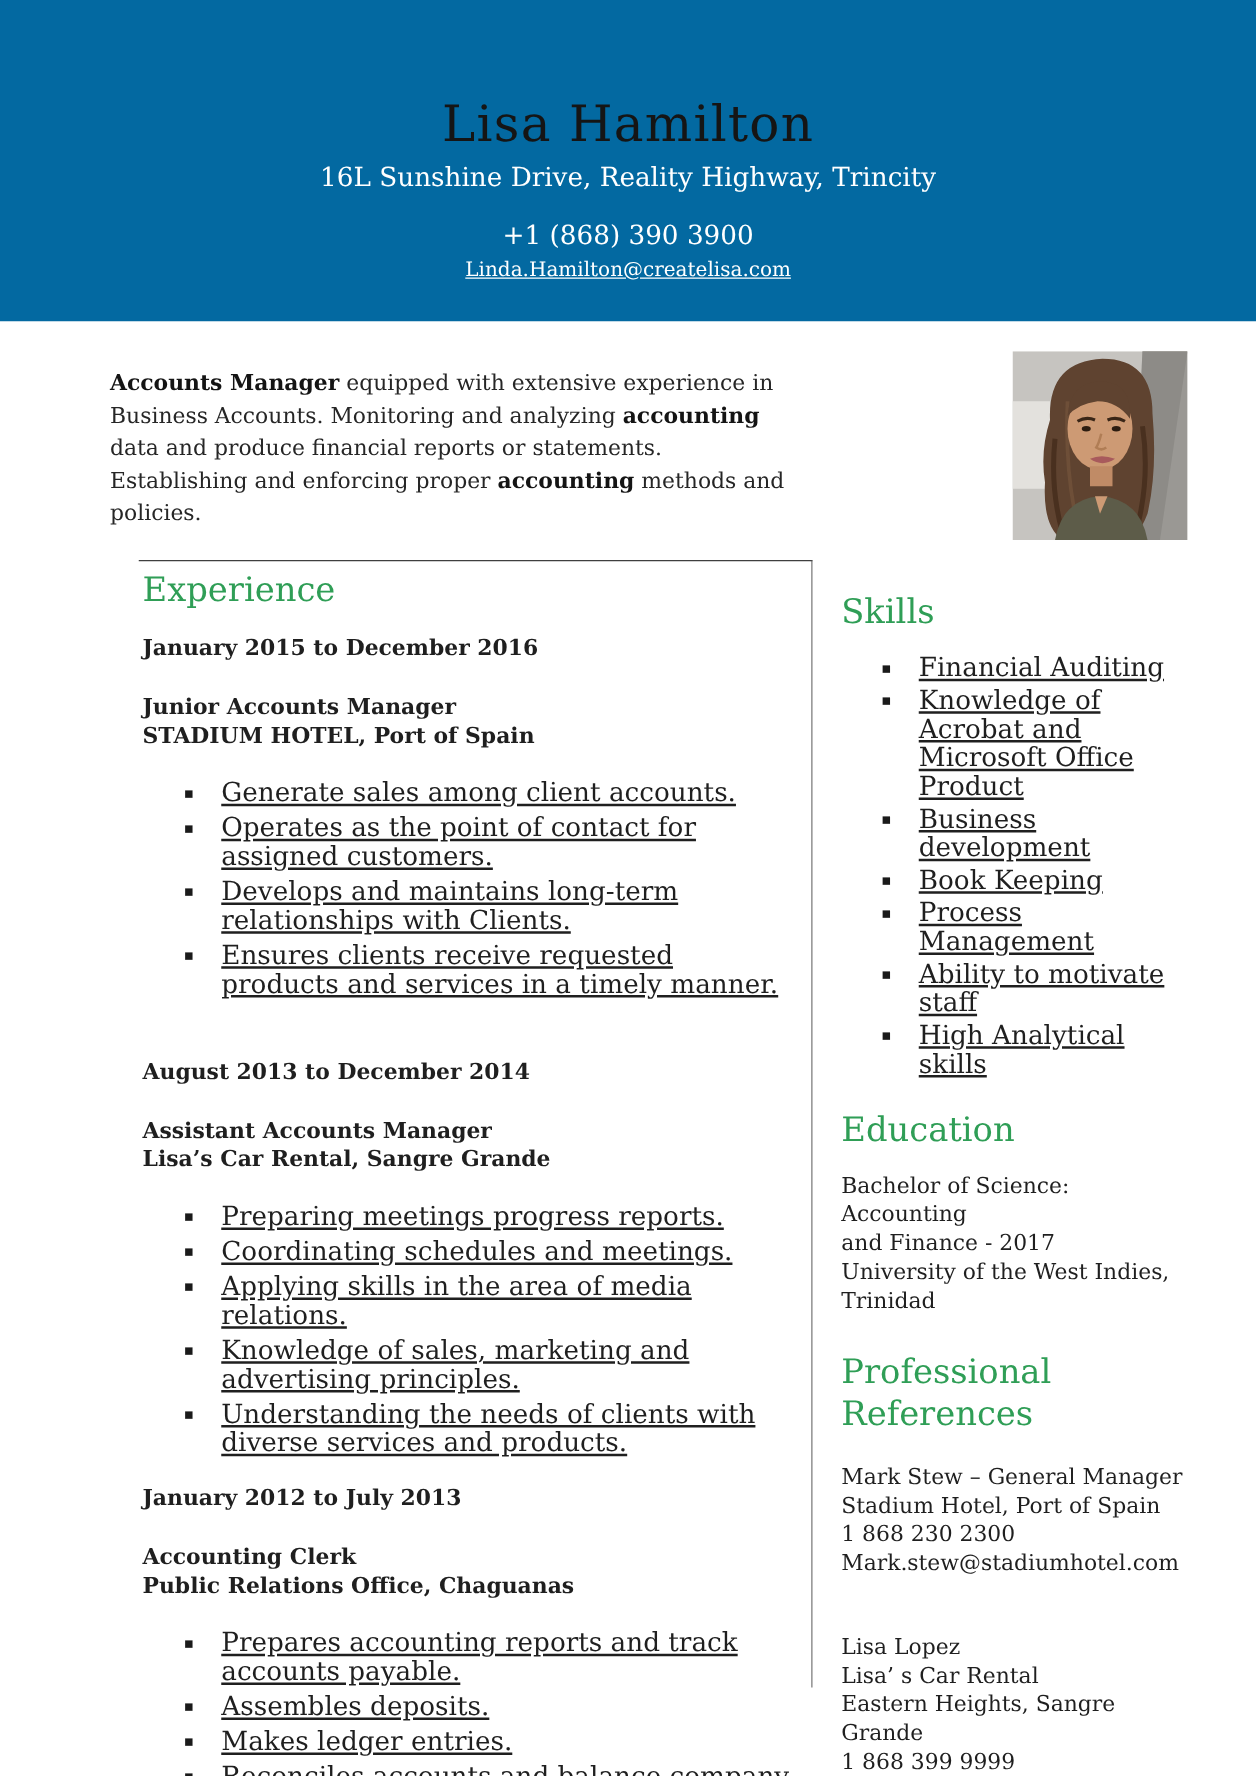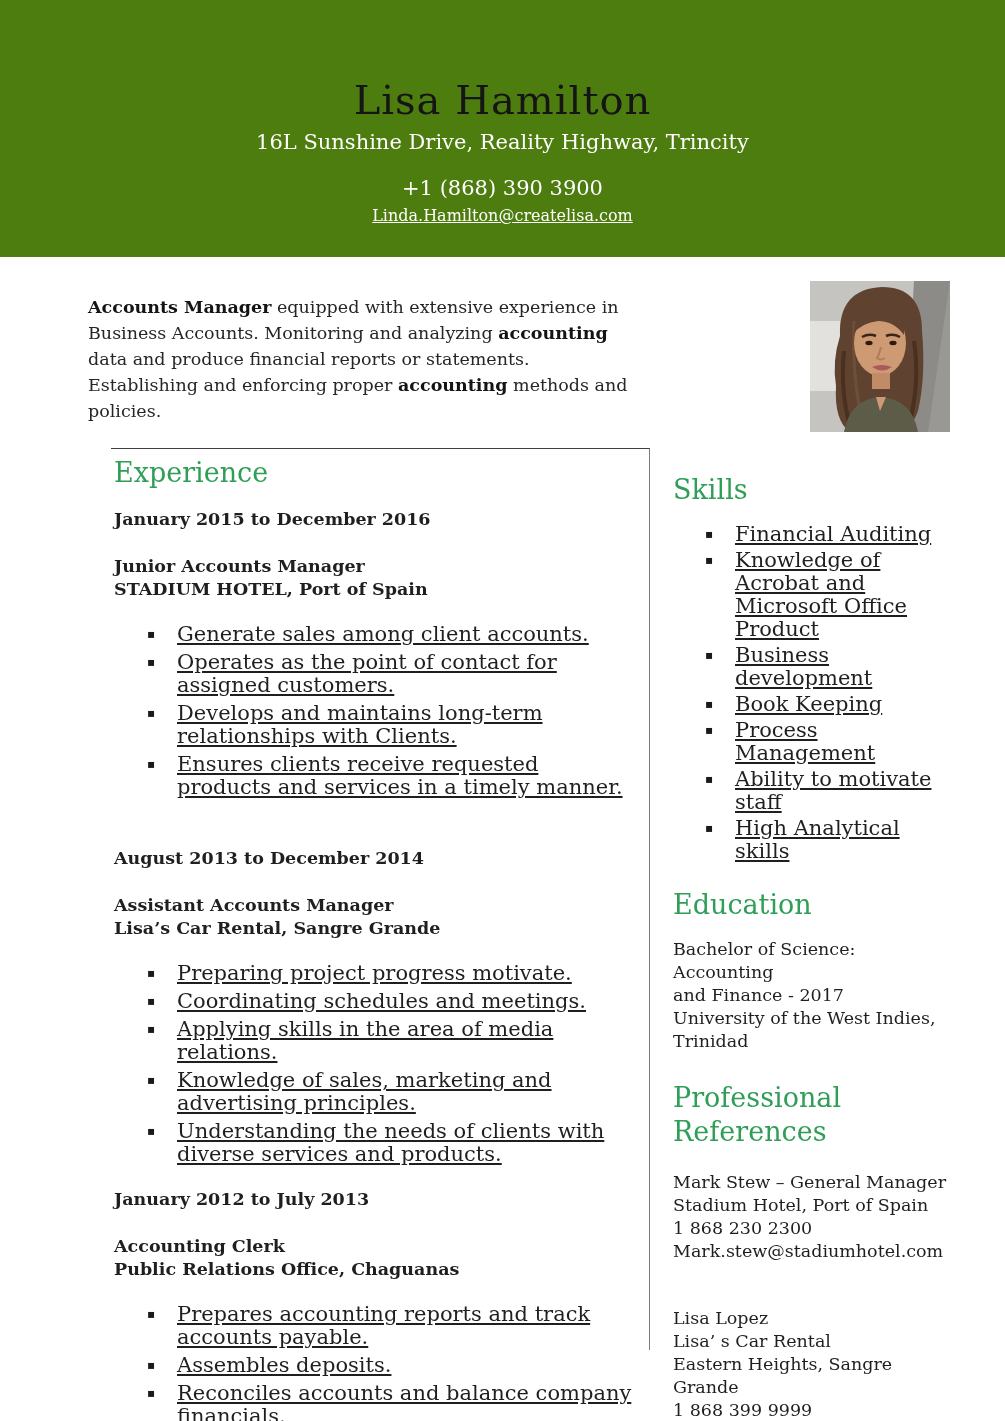--- a/index.html
+++ b/index.html
@@ -1,21 +1,21 @@
 <!DOCTYPE html>
 <html><head>
 <meta charset="utf-8">
 <style>
   * { margin:0; padding:0; box-sizing:border-box; }
   html,body { background:#ffffff; }
   body { font-family:"DejaVu Serif","Liberation Serif",serif; color:#1f1f1f; }
   .page { width:1005px; height:1421px; background:#ffffff; overflow:hidden; position:relative; }
 
   
-  .header { height:257px; background:#4d7c0f; text-align:center; padding-top:78px; }
+  .header { height:257px; background:#0369a1; text-align:center; padding-top:78px; }
   .name { font-size:40px; line-height:44px; color:#151515; font-weight:500; letter-spacing:1px; }
   .addr { font-size:21px; line-height:24px; color:#ffffff; margin-top:8px; }
   .phone { font-size:21px; line-height:24px; color:#ffffff; margin-top:22px; }
   .email { font-size:16px; line-height:24px; margin-top:4px; }
   .email a { color:#ffffff; text-decoration:underline; }
 
   
   .summary-row { height:191px; display:flex; padding:24px 55px 0 88px; }
   .summary-text { width:545px; margin-top:13px; font-size:17.5px; line-height:26px; color:#262626; }
   .summary-text b { color:#141414; }
@@ -117,37 +117,38 @@
         </ul>
       </div>
 
       <div class="job job2">
         <div class="job-period">August 2013 to December 2014</div>
         <div class="job-head">
           <div class="job-title">Assistant Accounts Manager</div>
           <div class="job-company">Lisa’s Car Rental, Sangre Grande</div>
         </div>
         <ul class="bullets">
-          <li>Preparing project progress motivate.</li>
+          <li>Preparing meetings progress reports.</li>
           <li>Coordinating schedules and meetings.</li>
           <li>Applying skills in the area of media relations.</li>
           <li>Knowledge of sales, marketing and advertising principles.</li>
           <li style="width:460px">Understanding the needs of clients with diverse services and products.</li>
         </ul>
       </div>
 
       <div class="job job3">
         <div class="job-period">January 2012 to July 2013</div>
         <div class="job-head">
           <div class="job-title">Accounting Clerk</div>
           <div class="job-company">Public Relations Office, Chaguanas</div>
         </div>
         <ul class="bullets">
           <li>Prepares  accounting  reports and track  accounts payable.</li>
           <li>Assembles deposits.</li>
+          <li>Makes ledger entries.</li>
           <li>Reconciles  accounts  and balance company financials.</li>
         </ul>
       </div>
     </div>
 
     <div class="col-right">
       <div class="h-green">Skills</div>
       <ul class="bullets">
         <li>Financial Auditing</li>
         <li>Knowledge of Acrobat and Microsoft Office Product</li>

